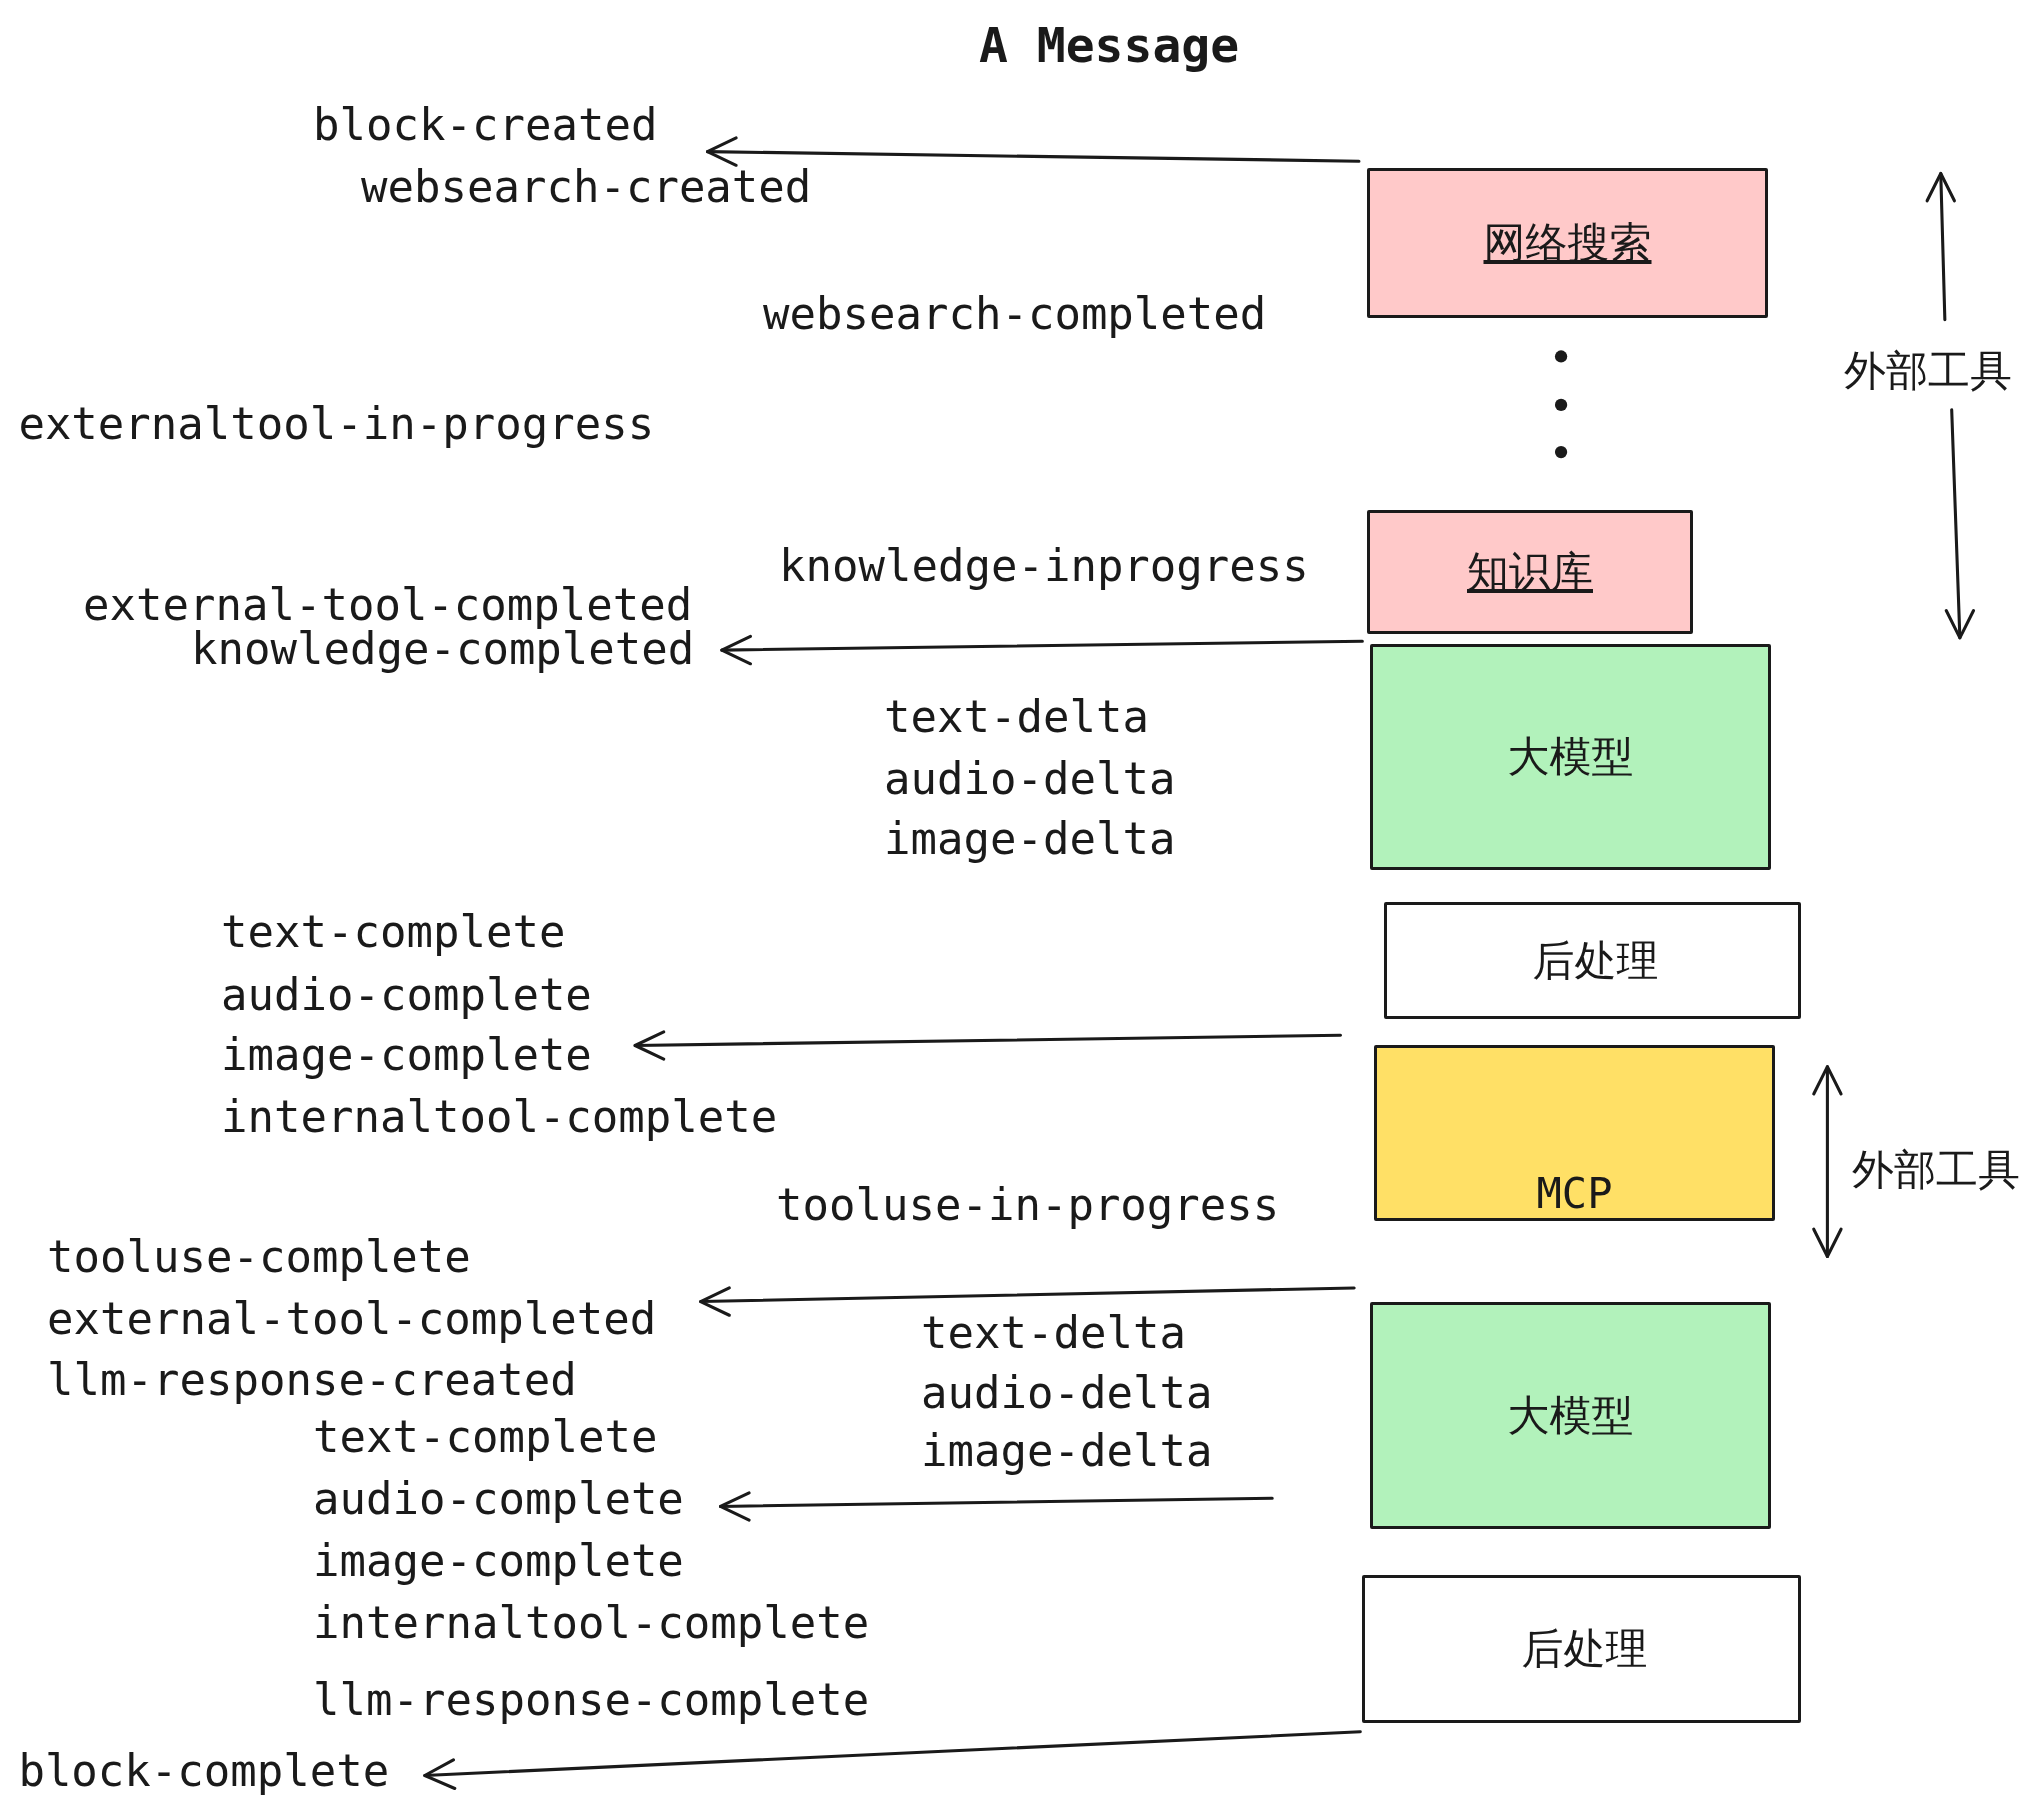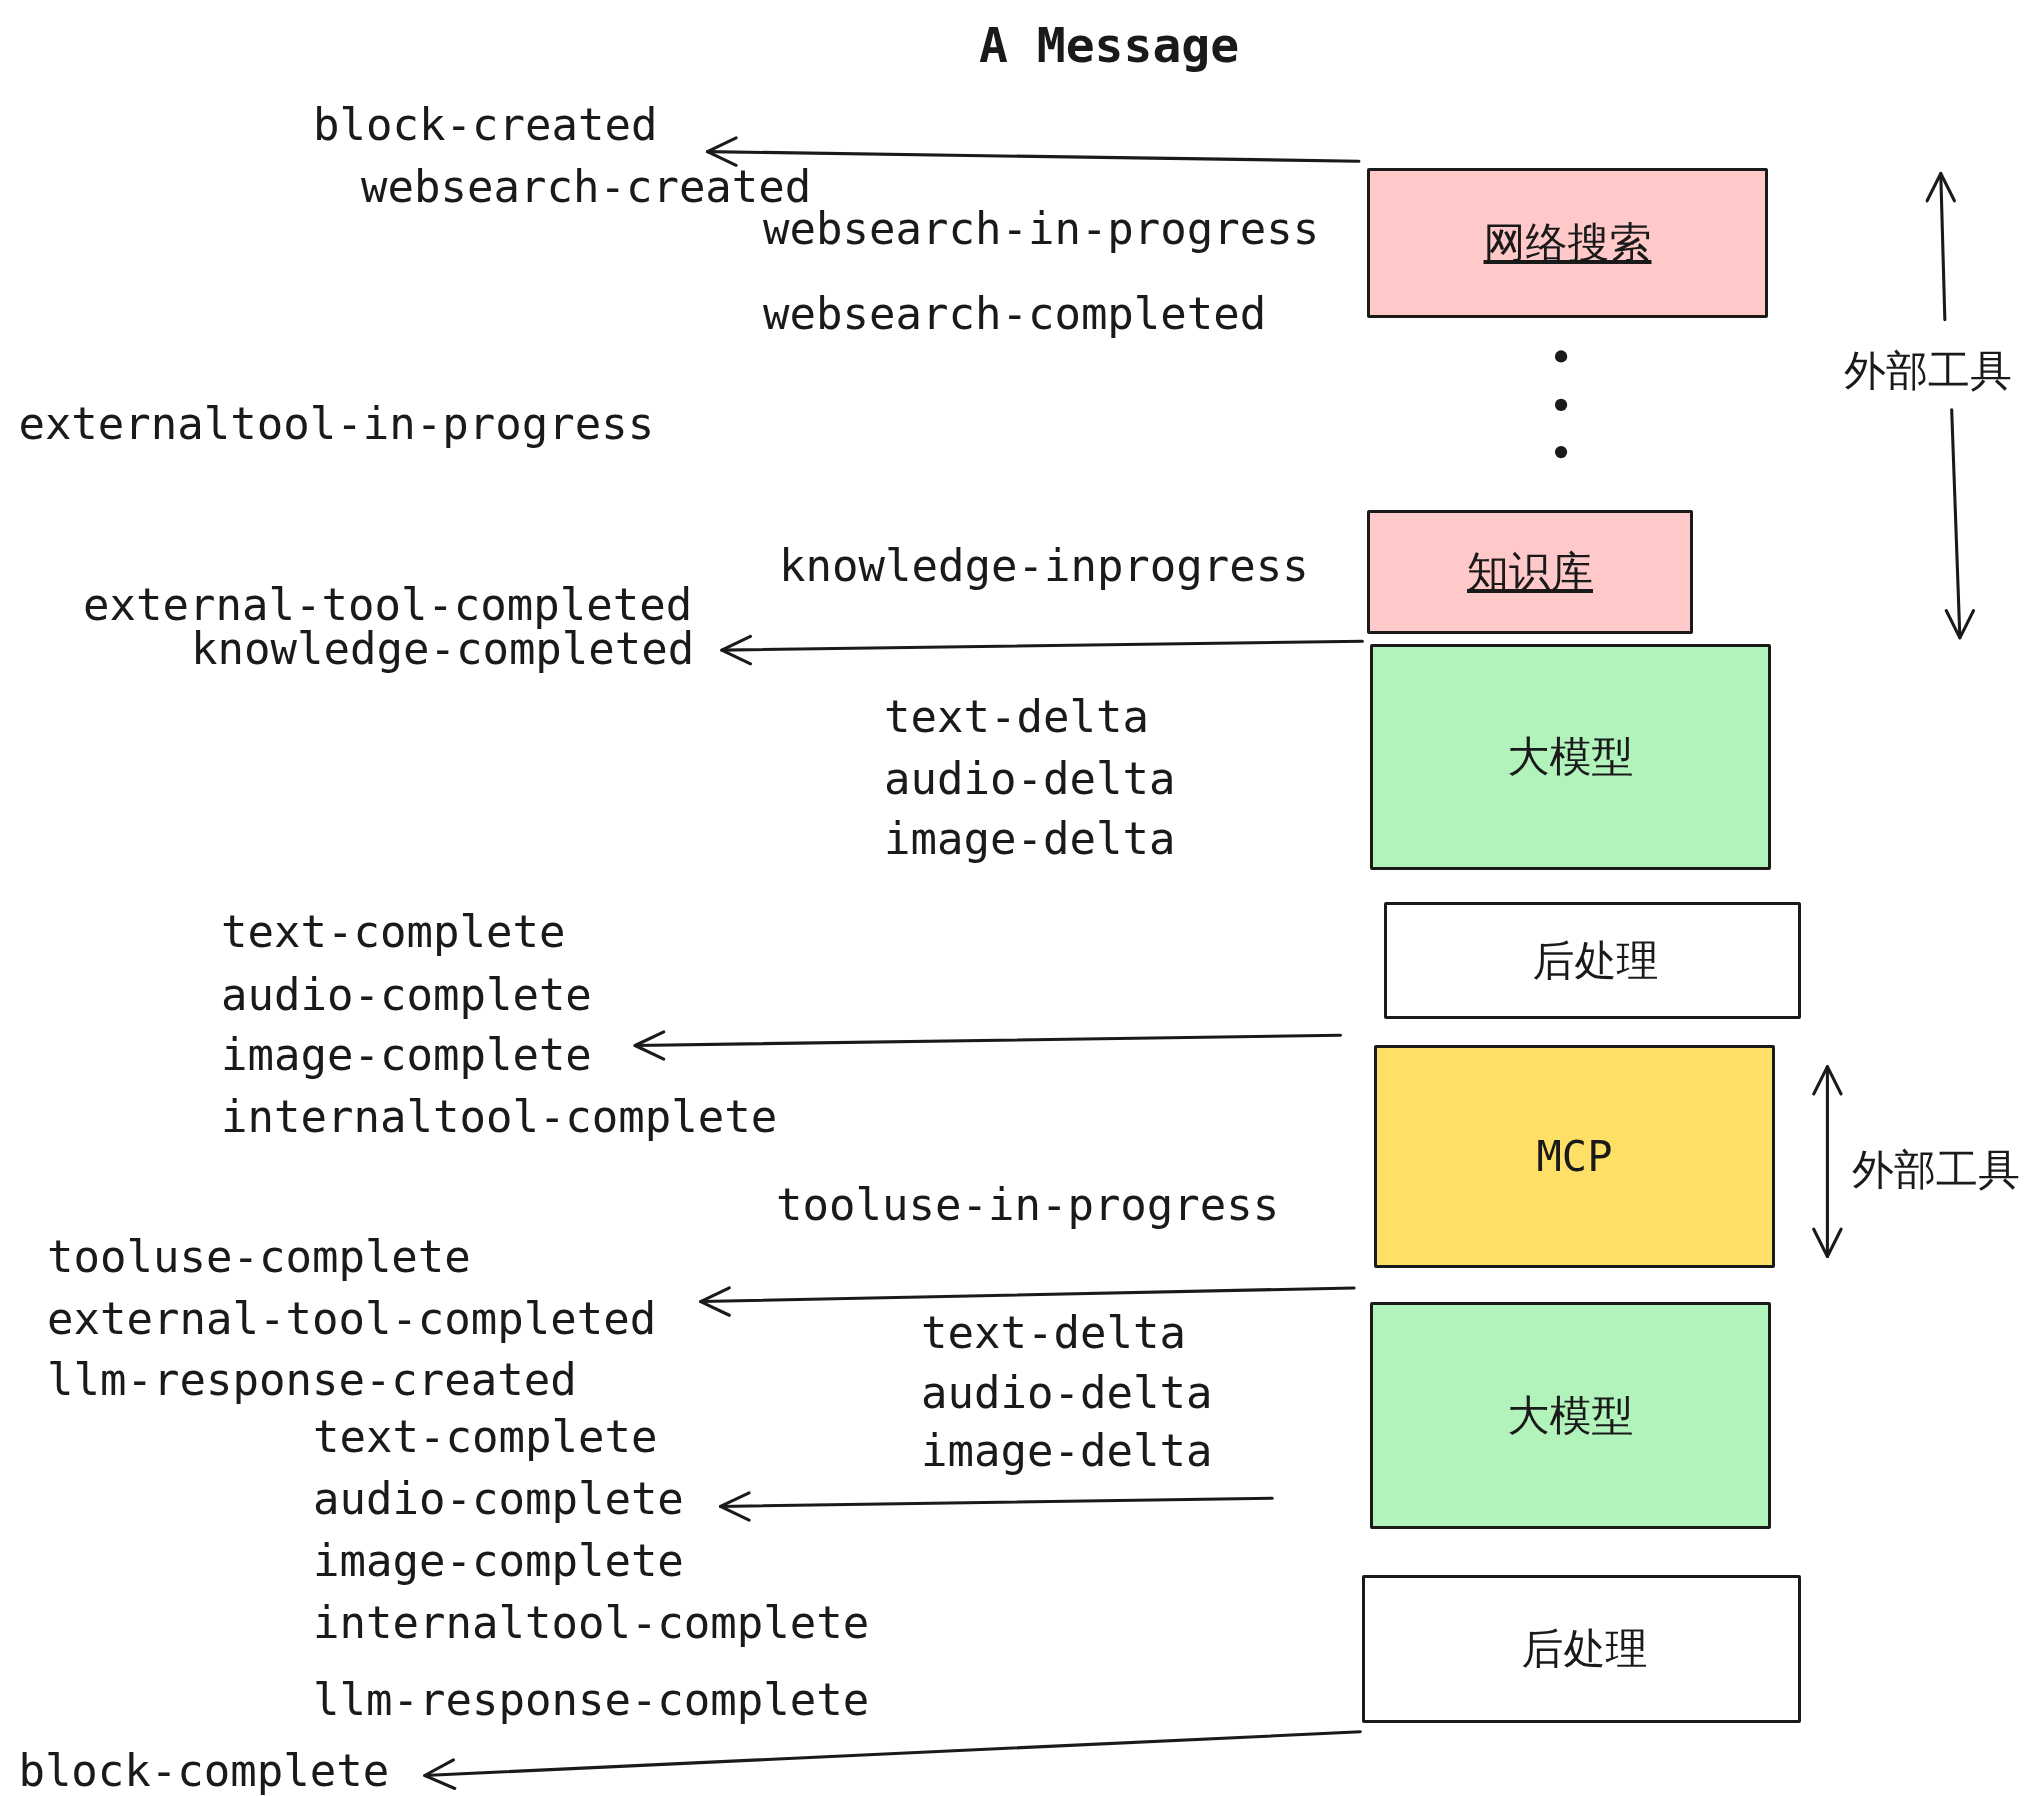--- a/index.html
+++ b/index.html
@@ -115,21 +115,20 @@
       <circle cx="2286" cy="522" r="9"></circle>
       <circle cx="2286" cy="593" r="9"></circle>
       <circle cx="2286" cy="662" r="9"></circle>
     </g>
   </svg>
 
   <div class="title" style="left:979px; top:17px;">A Message</div>
 
   <div class="evt" style="left:313px;  top:101px;">block-created</div>
   <div class="evt" style="left:313px;  top:163px;margin-left:48px;">websearch-created</div>
-  <div class="evt" style="left:763px; top:205px;">websearch-in-progress</div>
   <div class="evt" style="left:763px; top:290px;">websearch-completed</div>
   <div class="evt" style="left:18.4px;   top:400px;">externaltool-in-progress</div>
   <div class="evt" style="left:779px; top:542px;">knowledge-inprogress</div>
   <div class="evt" style="left:83px;  top:581px;">external-tool-completed</div>
   <div class="evt" style="left:191px;  top:625px;">knowledge-completed</div>
 
   <div class="evt" style="left:884px; top:693px;">text-delta</div>
   <div class="evt" style="left:884px; top:755px;">audio-delta</div>
   <div class="evt" style="left:884px; top:815px;">image-delta</div>
 
@@ -161,21 +160,21 @@
   </div>
   <div class="box pink" style="left:1367px; top:510px;  width:326px; height:124px;">
     <span>知识库</span>
   </div>
   <div class="box green" style="left:1370px; top:644px;  width:401px; height:226px;">
     <span>大模型</span>
   </div>
   <div class="box white-fill" style="left:1384px; top:902px; width:417px; height:117px;">
     <span>后处理</span>
   </div>
-  <div class="box yellow mono" style="left:1374px; top:1045px; width:401px; height:223px;">
+  <div class="box yellow mono" style="left:1374px; top:1045px; width:401px; height:176px;align-items:flex-end;">
     <span>MCP</span>
   </div>
   <div class="box green" style="left:1370px; top:1302px; width:401px; height:227px;">
     <span>大模型</span>
   </div>
   <div class="box white-fill" style="left:1362px; top:1575px; width:439px; height:148px;">
     <span>后处理</span>
   </div>
 
   <div class="side-label" style="left:1844px; top:343px;">外部工具</div>

